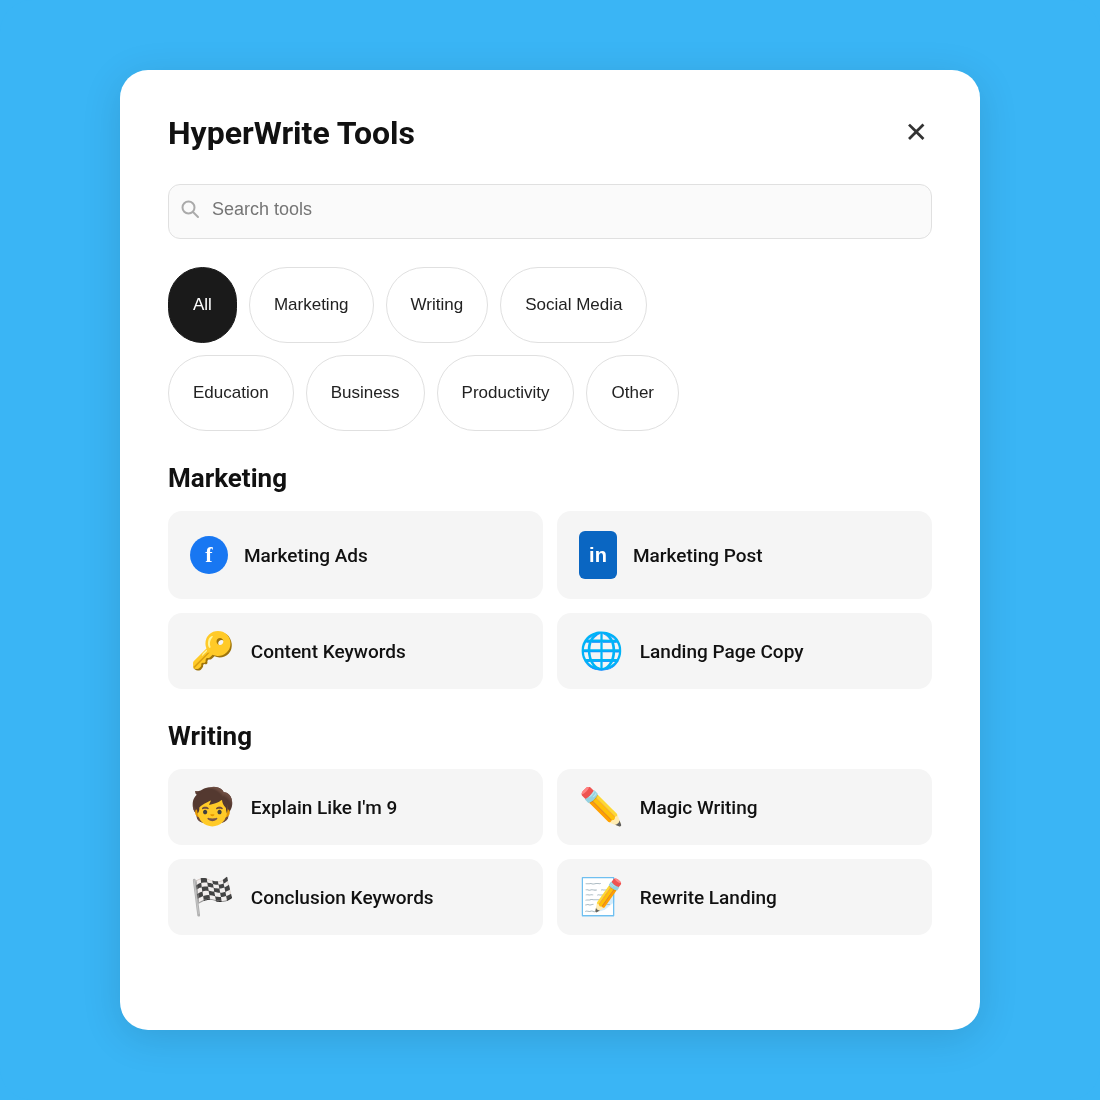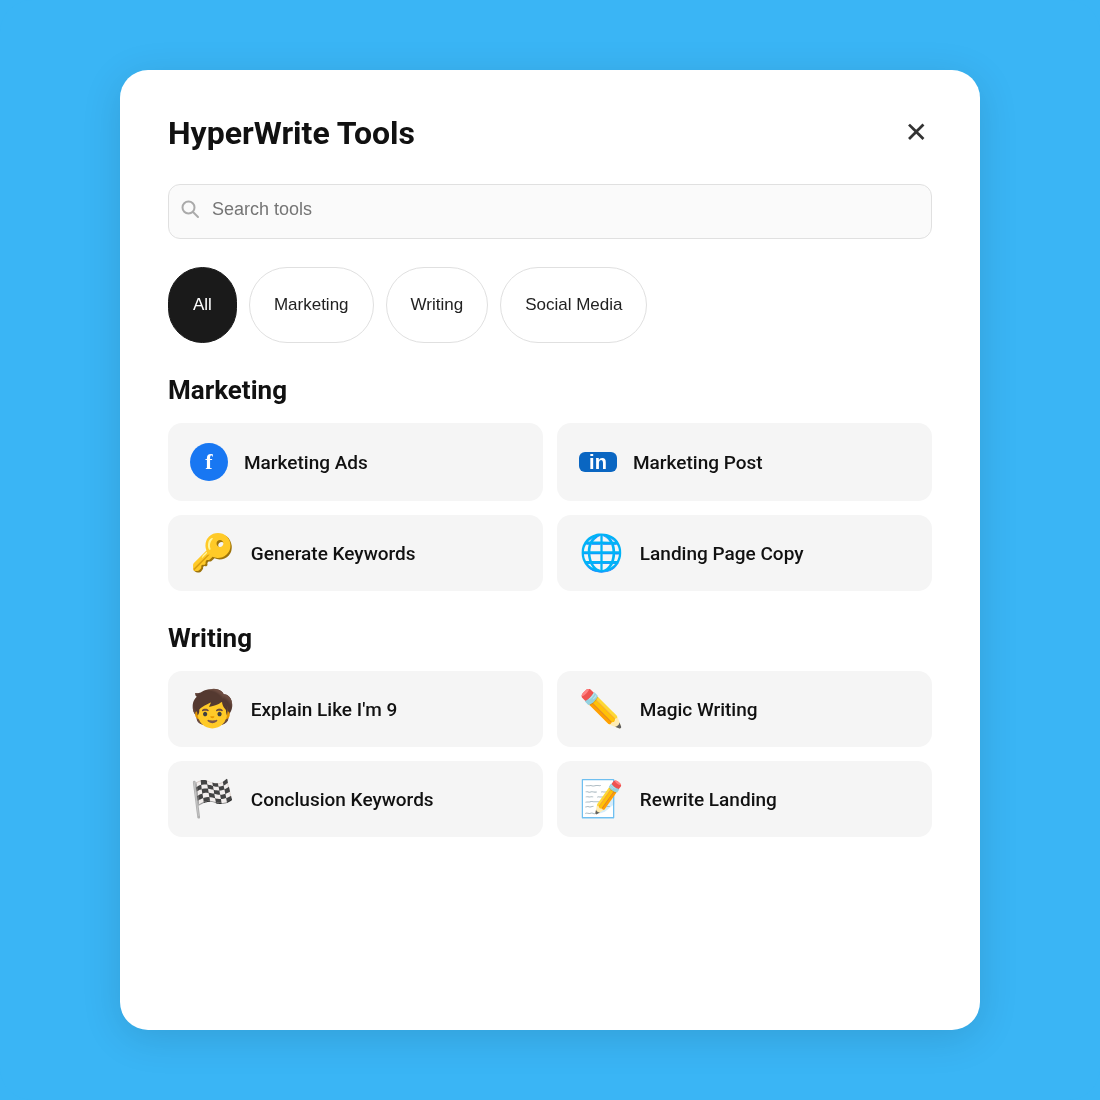--- a/index.html
+++ b/index.html
@@ -163,21 +163,21 @@
       color: white;
       font-size: 22px;
       font-weight: 800;
       font-family: Georgia, serif;
       flex-shrink: 0;
     }
 
     
     .li-icon {
       width: 38px;
-      height: 20px;
+      height: 48px;
       background: #0A66C2;
       border-radius: 6px;
       display: flex;
       align-items: center;
       justify-content: center;
       color: white;
       font-size: 20px;
       font-weight: 700;
       font-family: Arial, sans-serif;
       flex-shrink: 0;
@@ -206,37 +206,43 @@
       <input class="search-input" type="text" placeholder="Search tools" style="">
     </div>
 
     <div class="filter-row">
       <button class="filter-btn active">All</button>
       <button class="filter-btn">Marketing</button>
       <button class="filter-btn">Writing</button>
       <button class="filter-btn">Social Media</button>
     </div>
 
+    <div class="filter-row">
+      <button class="filter-btn">Education</button>
+      <button class="filter-btn">Business</button>
+      <button class="filter-btn">Productivity</button>
+      <button class="filter-btn">Other</button>
+    </div>
 
     <div class="section-title">Marketing</div>
     <div class="tools-grid">
 
       <div class="tool-card">
         <div class="fb-icon">f</div>
         <span class="tool-label">Marketing Ads</span>
       </div>
 
       <div class="tool-card">
         <div class="li-icon">in</div>
         <span class="tool-label">Marketing Post</span>
       </div>
 
       <div class="tool-card">
         <span class="tool-icon">🔑</span>
-        <span class="tool-label">Generate Keywords</span>
+        <span class="tool-label">Content Keywords</span>
       </div>
 
       <div class="tool-card">
         <span class="tool-icon">🌐</span>
         <span class="tool-label">Landing Page Copy</span>
       </div>
 
     </div>
 
     <div class="section-title">Writing</div>

